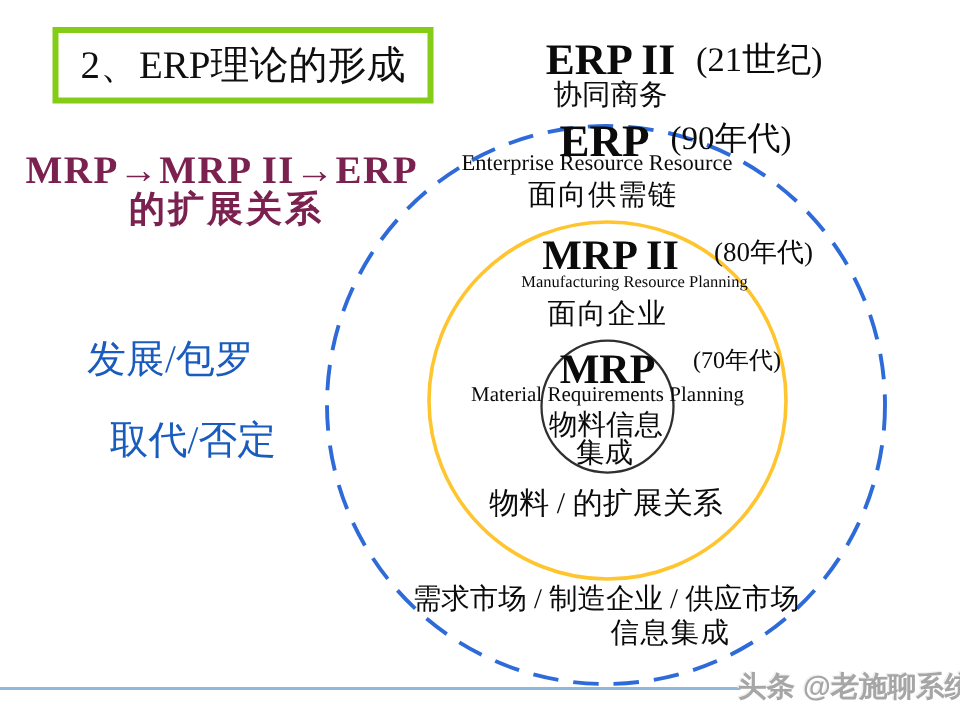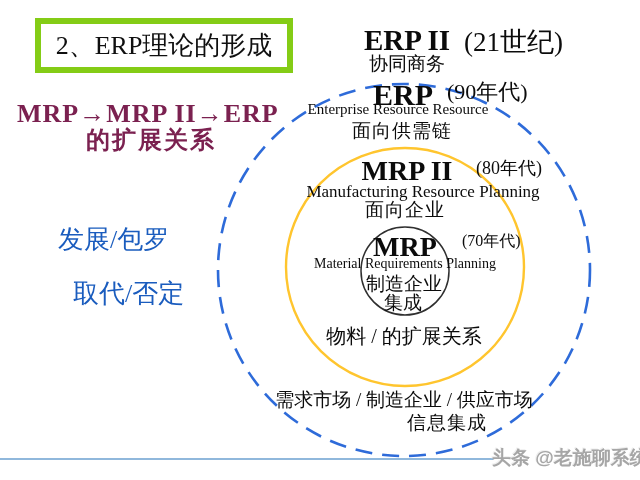--- a/index.html
+++ b/index.html
@@ -21,49 +21,49 @@
   .ring-middle { stroke-width: 2.4; }
   .ring-inner { stroke-width: 1.5; }
 
   .lbl { position: absolute; white-space: nowrap; line-height: 1.12; }
   .ctr { transform: translateX(-50%); }
 
   .title-box {
     position: absolute;
     left: 35px; top: 18px;
     width: 246px; height: 43px;
-    border: 6px solid #84cc16;
+    border: 4px solid #84cc16;
     display: flex; align-items: center; justify-content: center;
     font-size: 26px;
     color: #0f0f0f;
   }
 
   .maroon { color: #7B2150; font-weight: bold; }
   .evolution      { left: 17px;  top: 99px;  font-size: 26px; letter-spacing: 1px; }
   .evolution-sub  { left: 86px;  top: 127px; font-size: 24px; letter-spacing: 2px; }
 
   .bluetxt { color: #1A5CBE; }
   .develop { left: 58px; top: 225px; font-size: 26px; }
   .replace { left: 73px; top: 279px; font-size: 26px; }
 
   .ring-name { font-weight: bold; color: #0b0b0b; }
   .erp2-name { left: 407px; top: 24px;  font-size: 29px; }
   .erp-name  { left: 403px; top: 78px;  font-size: 30px; }
   .mrp2-name { left: 407px; top: 155px; font-size: 28px; }
   .mrp-name  { left: 405px; top: 231px; font-size: 28px; }
 
   .era { color: #0b0b0b; }
-  .erp2-era { left: 464px; top: 27px;  font-size: 27px; }
+  .erp2-era { left: 464px; top: 27px;  font-size: 23px; }
   .erp-era  { left: 447px; top: 80px;  font-size: 22px; }
   .mrp2-era { left: 476px; top: 158px; font-size: 18px; }
   .mrp-era  { left: 462px; top: 232px; font-size: 16px; }
 
   .fullname { color: #0b0b0b; }
   .erp-fullname  { left: 398px; top: 101px; font-size: 15px; }
-  .mrp2-fullname { left: 405px; top: 182px; font-size: 17px; padding-left: 36px; }
+  .mrp2-fullname { left: 405px; top: 182px; font-size: 11px; padding-left: 36px; }
   .mrp-fullname  { left: 405px; top: 256px; font-size: 14px; }
 
   .cjk-sub { color: #0b0b0b; }
   .erp2-subtitle { left: 407px; top: 53px;  font-size: 19px; }
   .erp-subtitle  { left: 402px; top: 120px; font-size: 19px; letter-spacing: 1px; }
   .mrp2-subtitle { left: 405px; top: 199px; font-size: 19px; letter-spacing: 1px; }
   .mrp-sub1      { left: 404px; top: 273px; font-size: 19px; }
   .mrp-sub2      { left: 403px; top: 292px; font-size: 19px; }
 
   .mrp2-integration { left: 404px; top: 325px; font-size: 20px; }
@@ -118,21 +118,21 @@
   <div class="lbl ctr cjk-sub erp-subtitle">面向供需链</div>
 
   <div class="lbl ctr ring-name mrp2-name">MRP II</div>
   <div class="lbl era mrp2-era">(80年代)</div>
   <div class="lbl ctr fullname mrp2-fullname">Manufacturing Resource Planning</div>
   <div class="lbl ctr cjk-sub mrp2-subtitle">面向企业</div>
 
   <div class="lbl ctr ring-name mrp-name">MRP</div>
   <div class="lbl era mrp-era">(70年代)</div>
   <div class="lbl ctr fullname mrp-fullname">Material Requirements Planning</div>
-  <div class="lbl ctr cjk-sub mrp-sub1">制造企业</div>
+  <div class="lbl ctr cjk-sub mrp-sub1">物料信息</div>
   <div class="lbl ctr cjk-sub mrp-sub2">集成</div>
 
   <div class="lbl ctr cjk-sub mrp2-integration">物料 / 的扩展关系</div>
   <div class="lbl ctr cjk-sub erp-integration2">信息集成</div>
   <div class="lbl ctr cjk-sub erp-integration1">需求市场 / 制造企业 / 供应市场</div>
 
   <div class="divider"></div>
   <div class="watermark">头条 @老施聊系统</div>
 
 </div>

